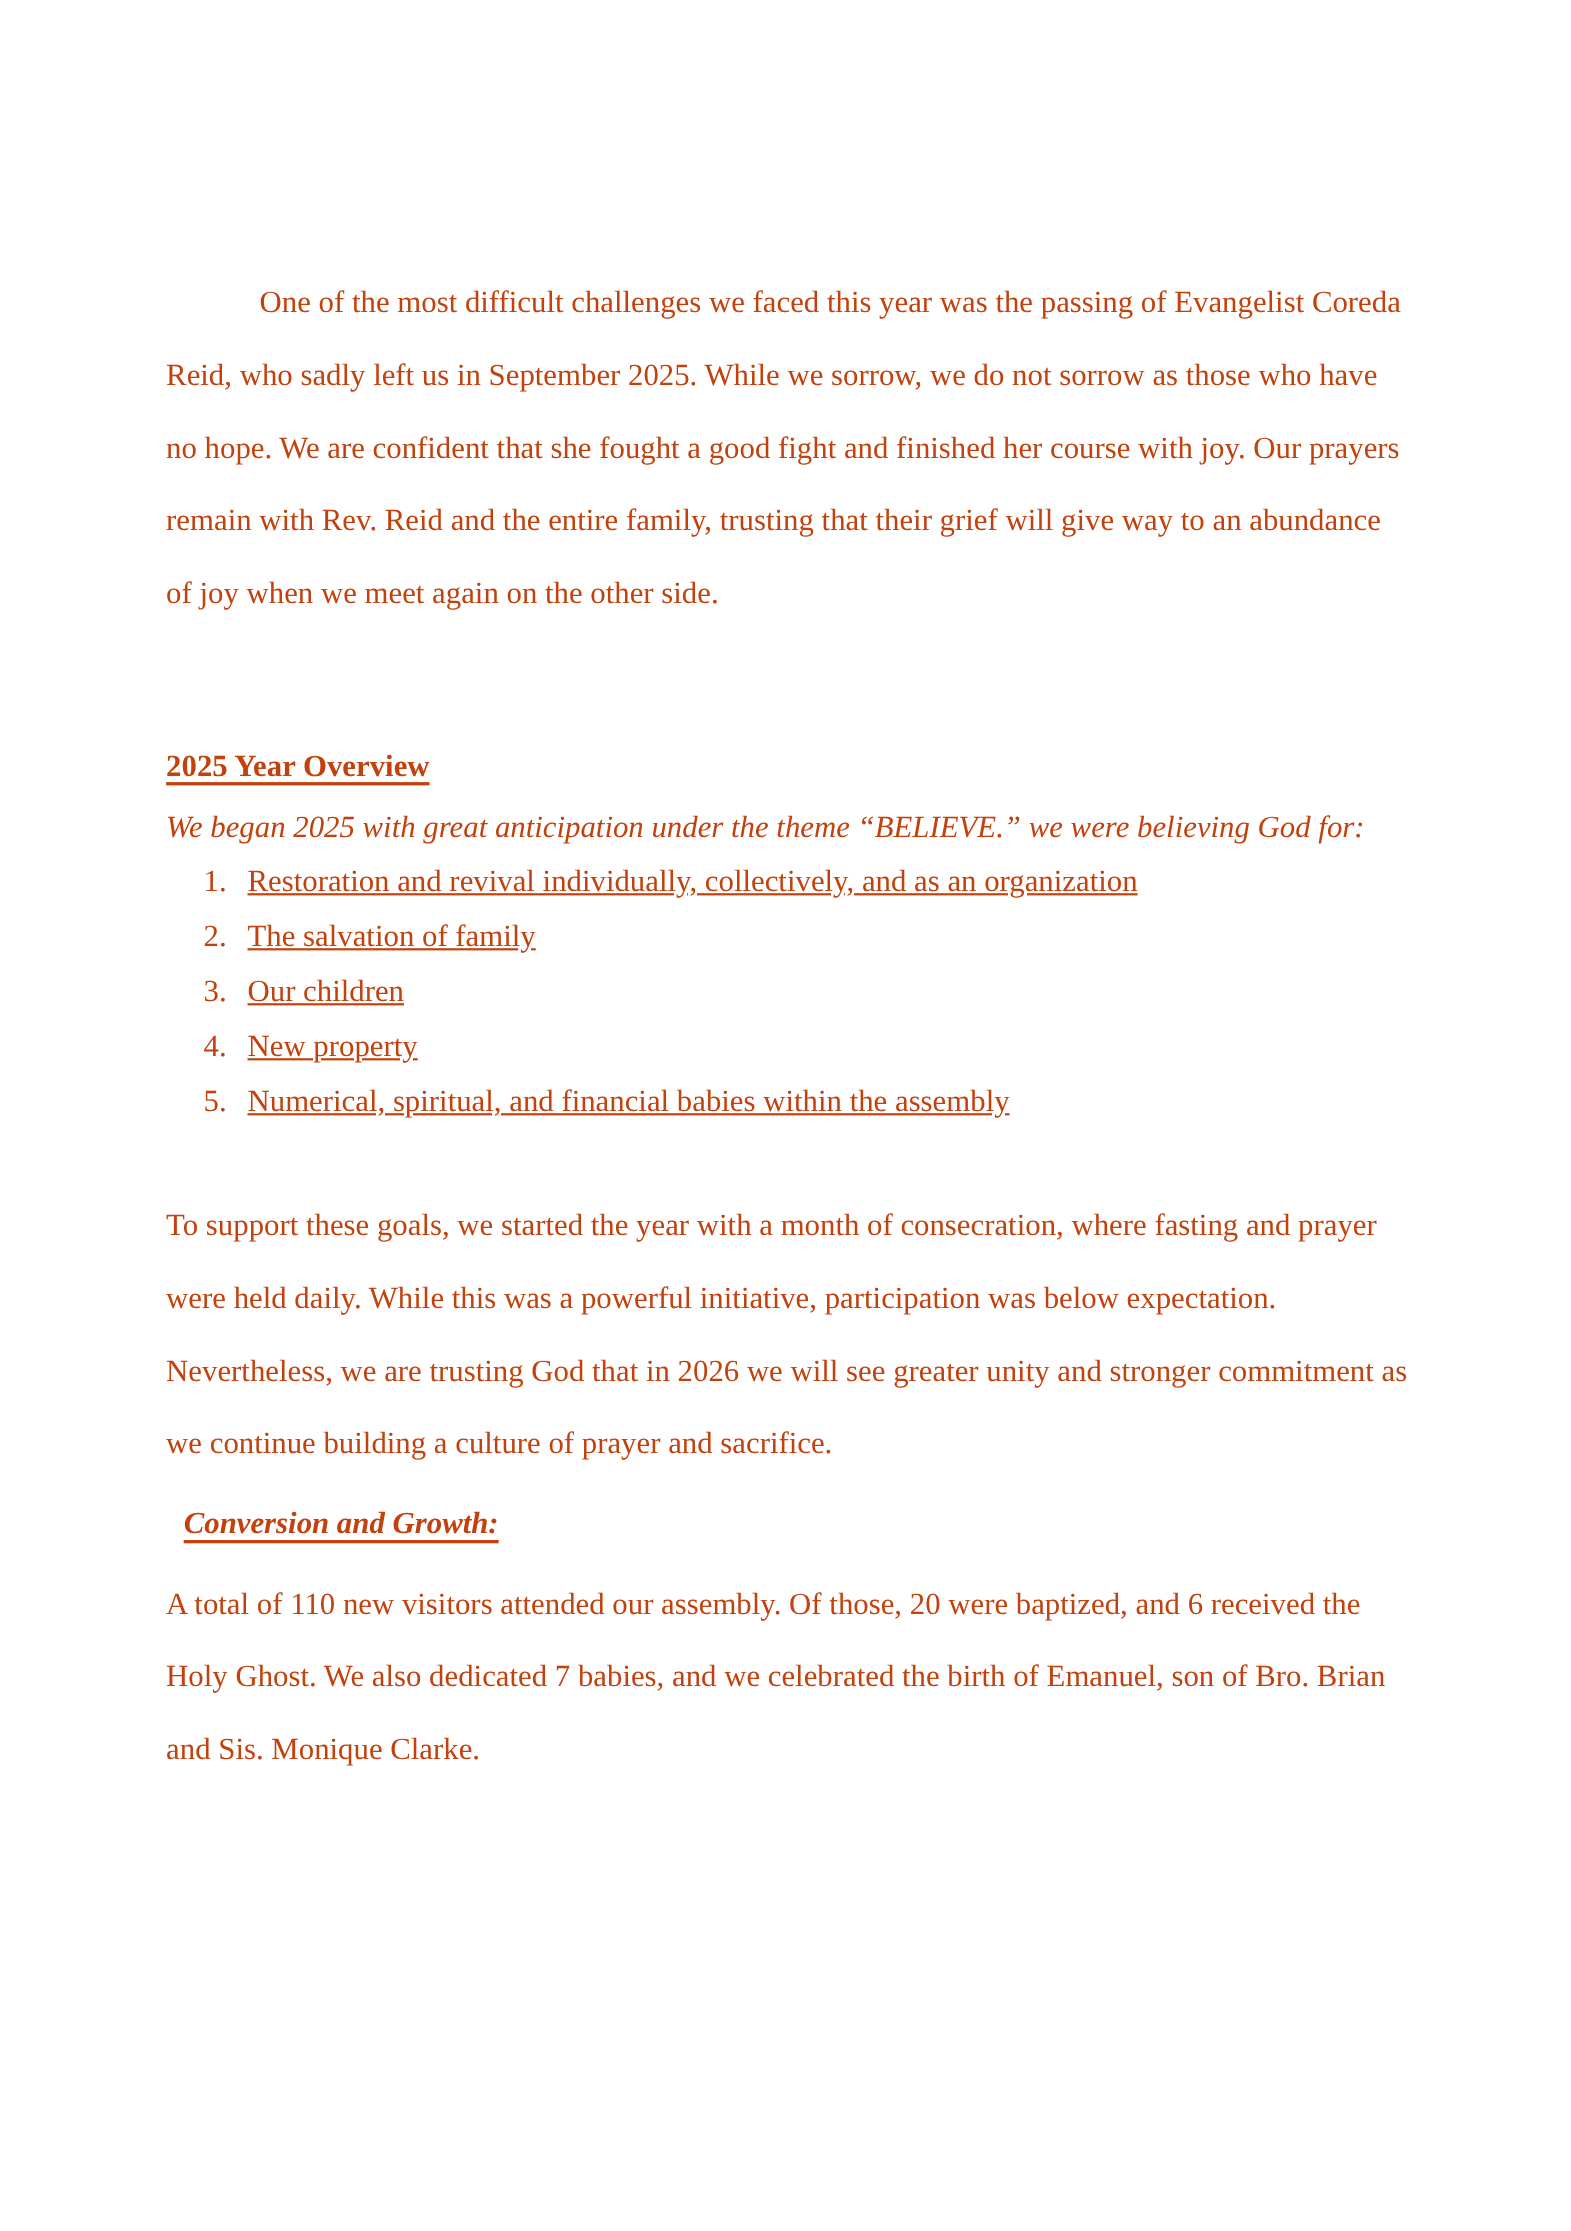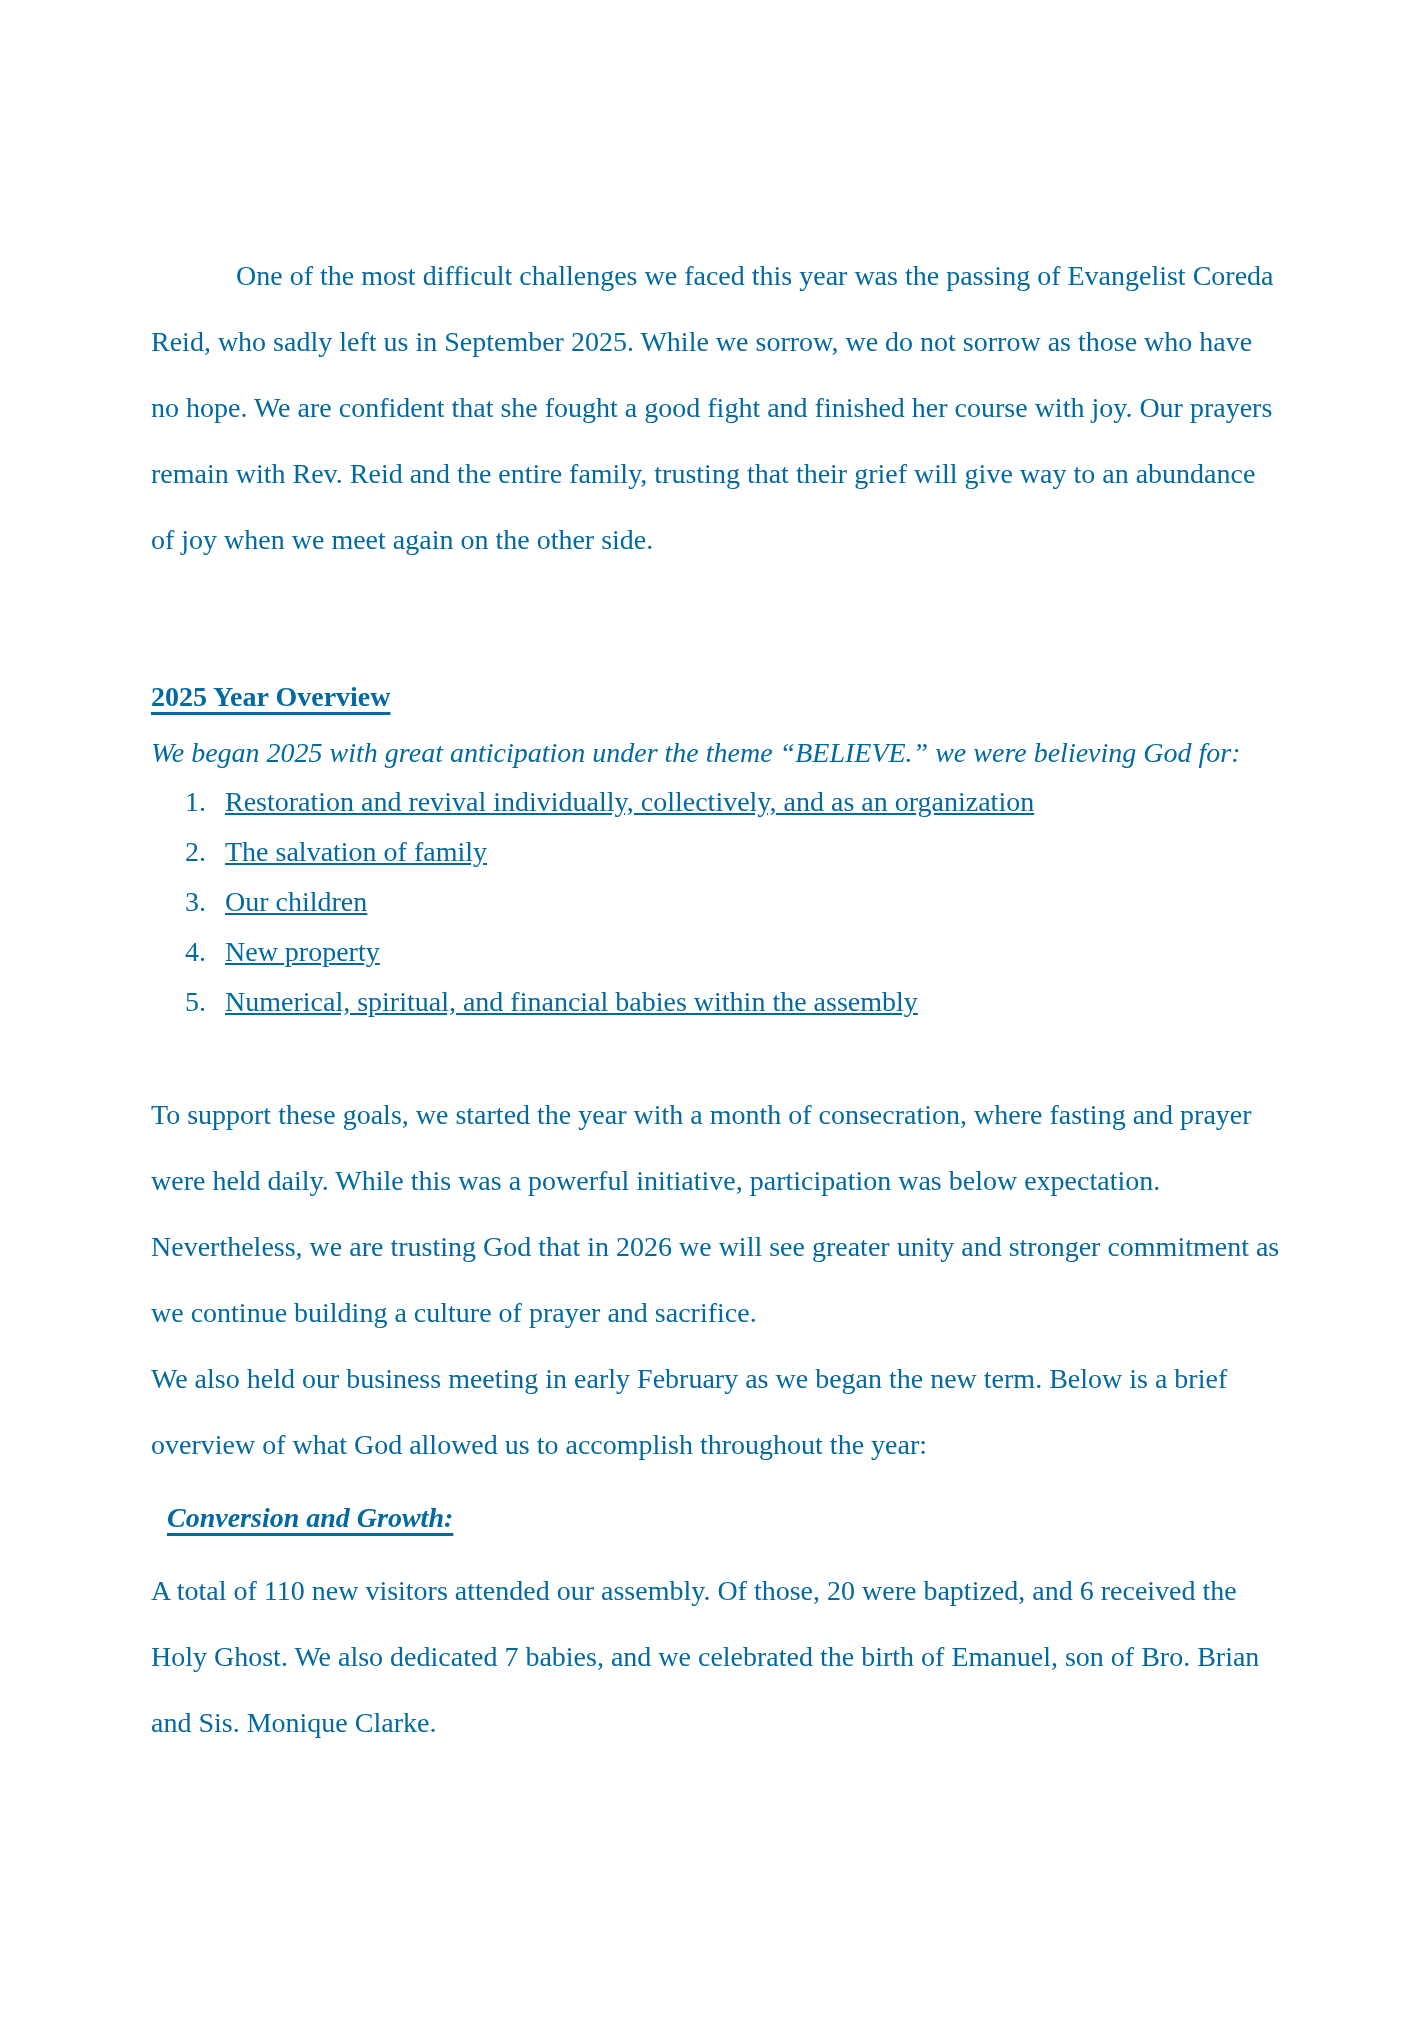--- a/index.html
+++ b/index.html
@@ -5,21 +5,21 @@
   html, body {
     margin: 0;
     padding: 0;
     background: #ffffff;
   }
   .page {
     position: relative;
     width: 1428px;
     height: 2028px;
     background: #ffffff;
-    color: #0369a1;
+    color: #c2410c;
     font-family: "Liberation Serif", "DejaVu Serif", serif;
     font-size: 28px;
     box-sizing: border-box;
     padding: 243px 147px 0 151px;
     overflow: hidden;
   }
   .para {
     margin: 0;
     text-align: left;
   }
@@ -84,19 +84,18 @@
   <ol class="goals">
     <li>Restoration and revival individually, collectively, and as an organization</li>
     <li>The salvation of family</li>
     <li>Our children</li>
     <li>New property</li>
     <li>Numerical, spiritual, and financial babies within the assembly</li>
   </ol>
 
   <p class="para double support">To support these goals, we started the year with a month of consecration, where fasting and prayer were held daily. While this was a powerful initiative, participation was below expectation. Nevertheless, we are trusting God that in 2026 we will see greater unity and stronger commitment as we continue building a culture of prayer and sacrifice.</p>
 
-  <p class="para double">We also held our business meeting in early February as we began the new term. Below is a brief overview of what God allowed us to accomplish throughout the year:</p>
 
   <h3 class="subheading">Conversion and Growth:</h3>
 
   <p class="para double conversion">A total of 110 new visitors attended our assembly. Of those, 20 were baptized, and 6 received the Holy Ghost. We also dedicated 7 babies, and we celebrated the birth of Emanuel, son of Bro. Brian and Sis. Monique Clarke.</p>
 
 </div>
 
 </body></html>

